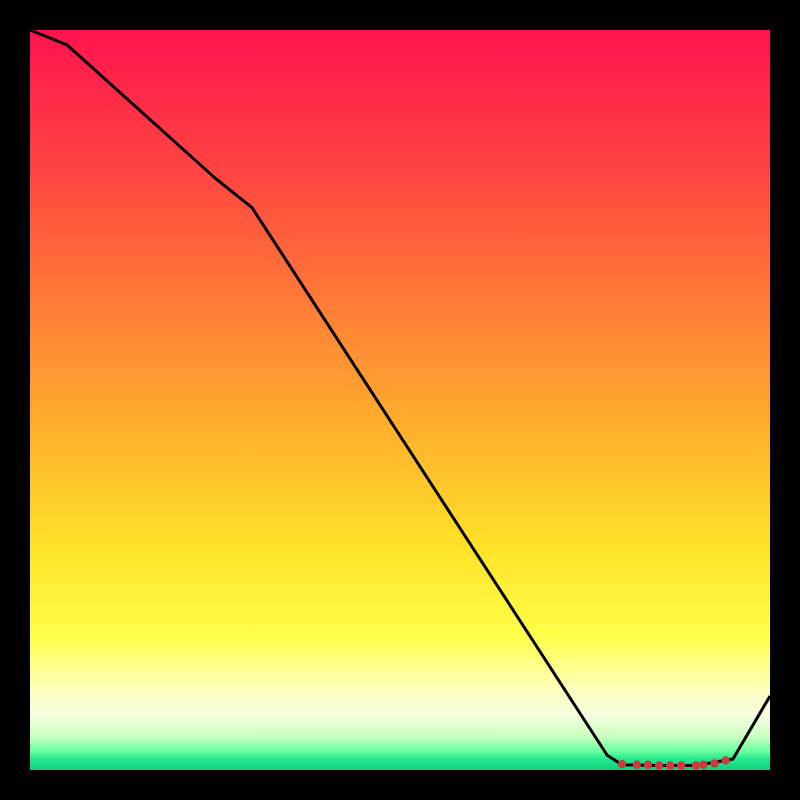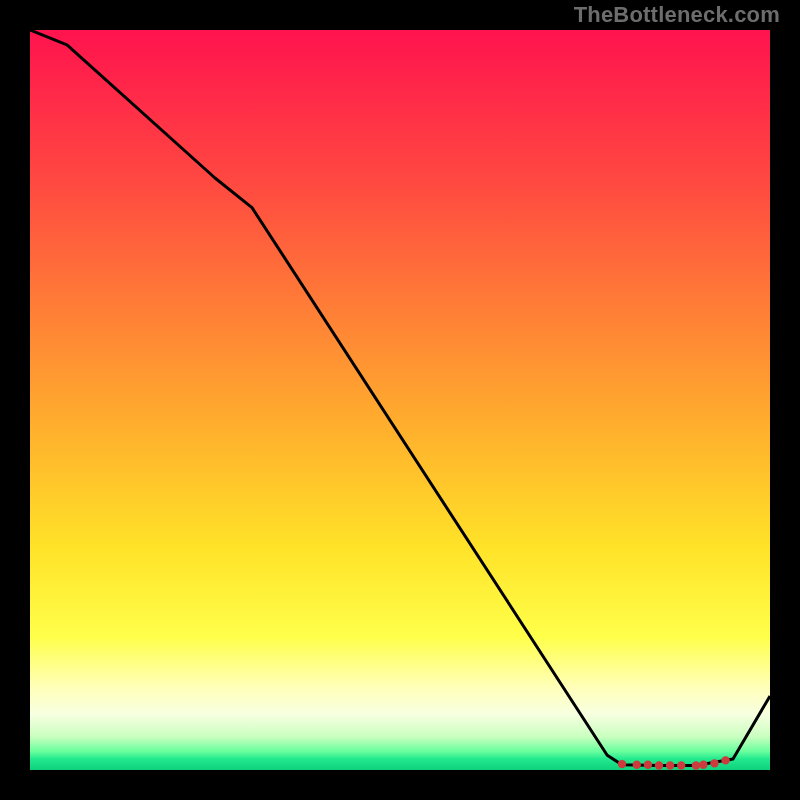--- a/index.html
+++ b/index.html
@@ -30,21 +30,20 @@
   .plot svg {
     display: block;
     width: 100%;
     height: 100%;
   }
 </style>
 </head>
 <body>
 
 <div class="stage">
-  <div class="attribution">TheBottleneck.com</div>
 
   <div class="plot">
     <svg id="chart-svg" viewBox="0 0 740 740" preserveAspectRatio="none">
       <defs>
         <linearGradient id="bg-grad" x1="0" y1="0" x2="0" y2="1">
             <stop offset="0%" stop-color="#ff134e"></stop>
             <stop offset="20%" stop-color="#ff4741"></stop>
             <stop offset="40%" stop-color="#ff8535"></stop>
             <stop offset="55.00000000000001%" stop-color="#ffb32c"></stop>
             <stop offset="70%" stop-color="#ffe328"></stop>

